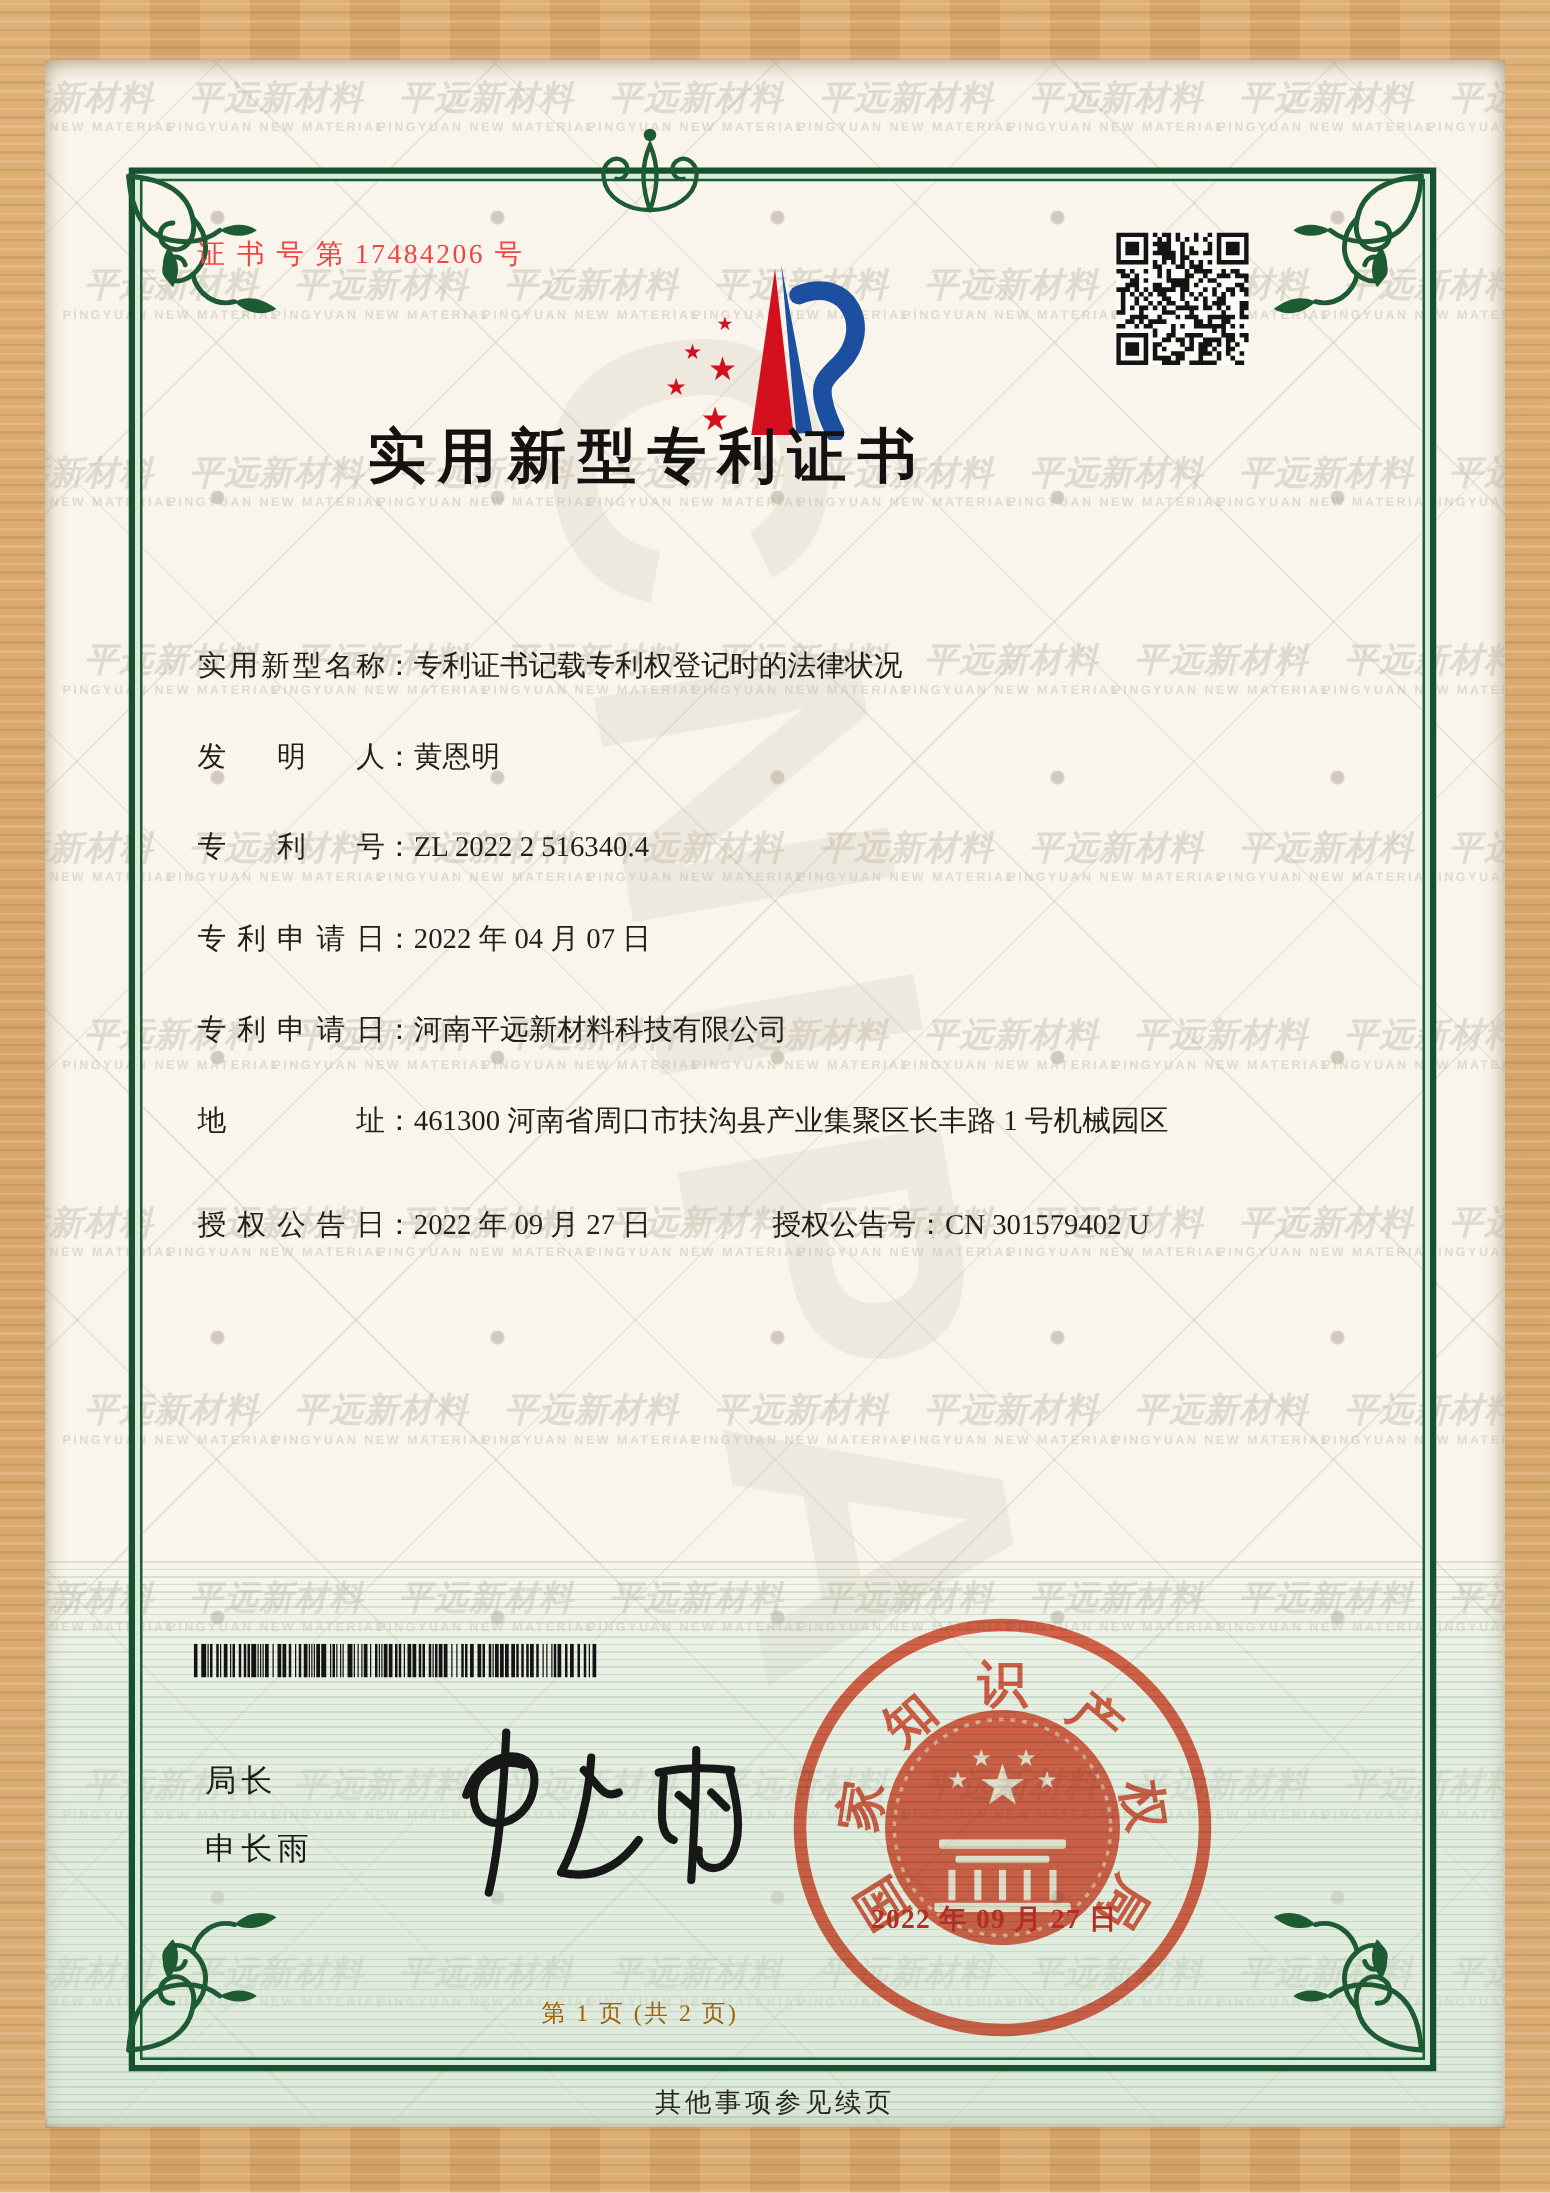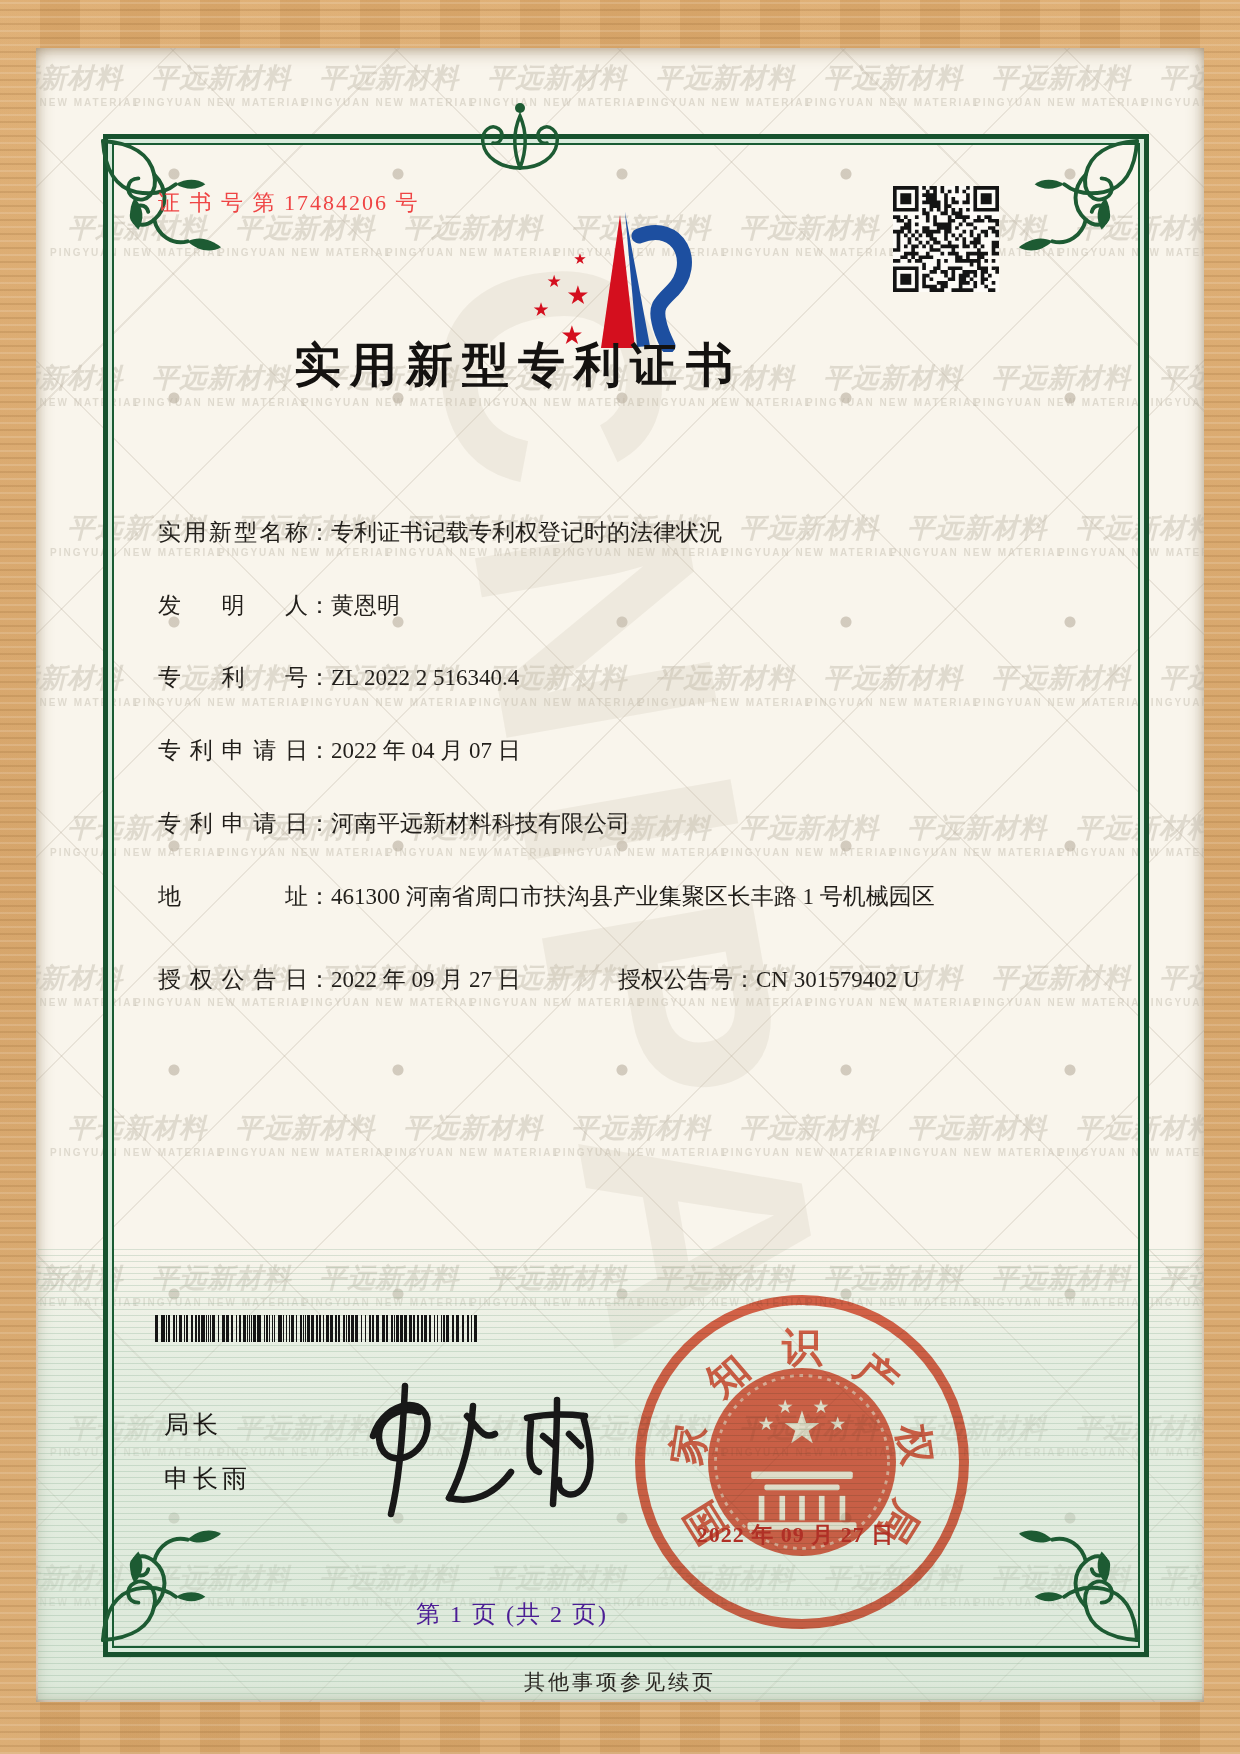--- a/index.html
+++ b/index.html
@@ -61,21 +61,21 @@
   .title{position:absolute;left:0;top:334px;width:1036px;text-align:center;
          font-size:47px;font-weight:700;letter-spacing:9px;color:#141210;}
   .frow{position:absolute;left:158px;font-size:23px;color:#221f1b;line-height:33px;}
   .flabel{display:inline-block;width:150px;text-align:justify;text-align-last:justify;vertical-align:top;}
   .fcolon{vertical-align:top;}
   .fvalue{display:inline-block;max-width:760px;vertical-align:top;}
   .paras{position:absolute;left:150px;top:1026px;width:946px;font-size:23.5px;color:#24211c;}
   .paras p{margin:0;text-indent:2em;line-height:45px;text-align:justify;}
   .director{position:absolute;left:164px;font-size:25px;color:#1c1a17;letter-spacing:4px;
             font-family:Liberation Mono, monospace;font-weight:500;}
-  .pageno{position:absolute;left:0;top:1598px;width:1024px;text-align:center;font-size:24px;color:#4c1d95;letter-spacing:2px;}
+  .pageno{position:absolute;left:0;top:1598px;width:1024px;text-align:center;font-size:19px;color:#a16207;letter-spacing:2px;}
   .footnote{position:absolute;left:0;top:1668px;width:1240px;text-align:center;font-size:21px;color:#2a2722;letter-spacing:3px;}
   
   .seal{
     position:absolute;left:635px;top:1295px;width:314px;height:314px;border-radius:50%;
     border:10px solid rgba(224,90,65,.93);mix-blend-mode:multiply;z-index:6;
   }
   .sealchar{
     position:absolute;left:50%;top:50%;width:46px;height:46px;margin:-23px;
     text-align:center;line-height:46px;font-size:40px;font-weight:700;color:rgba(223,92,67,.95);
     transform-origin:center;

